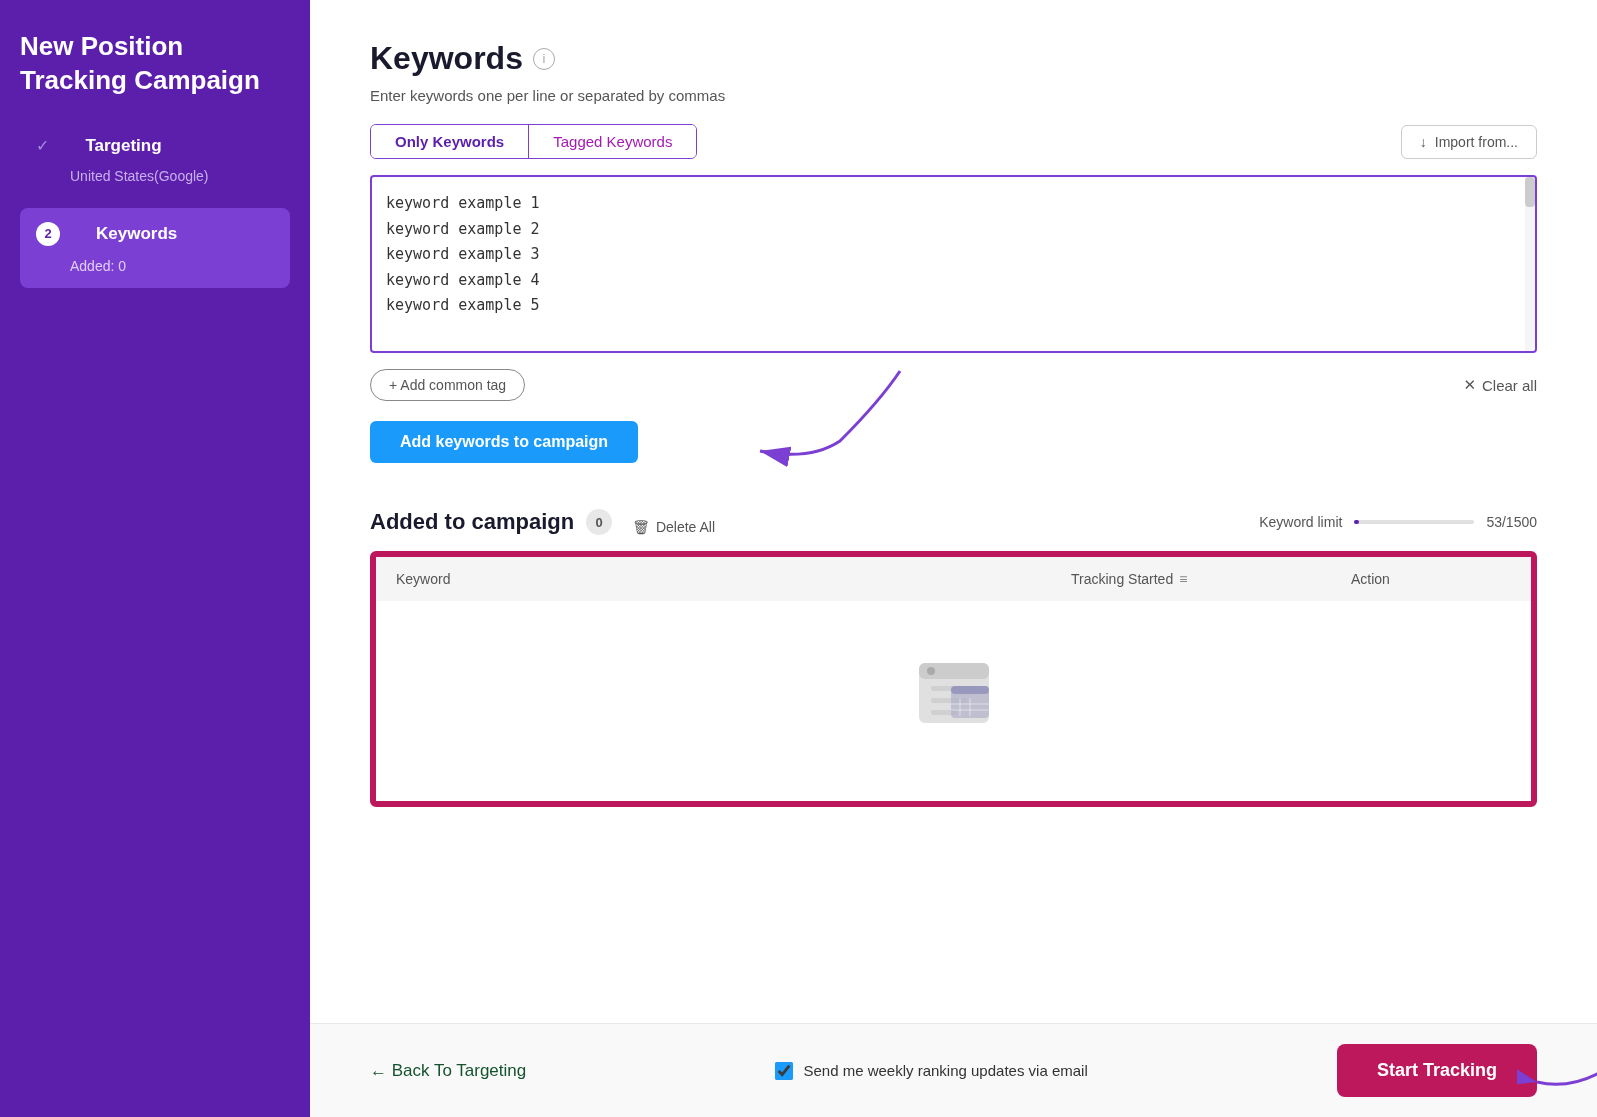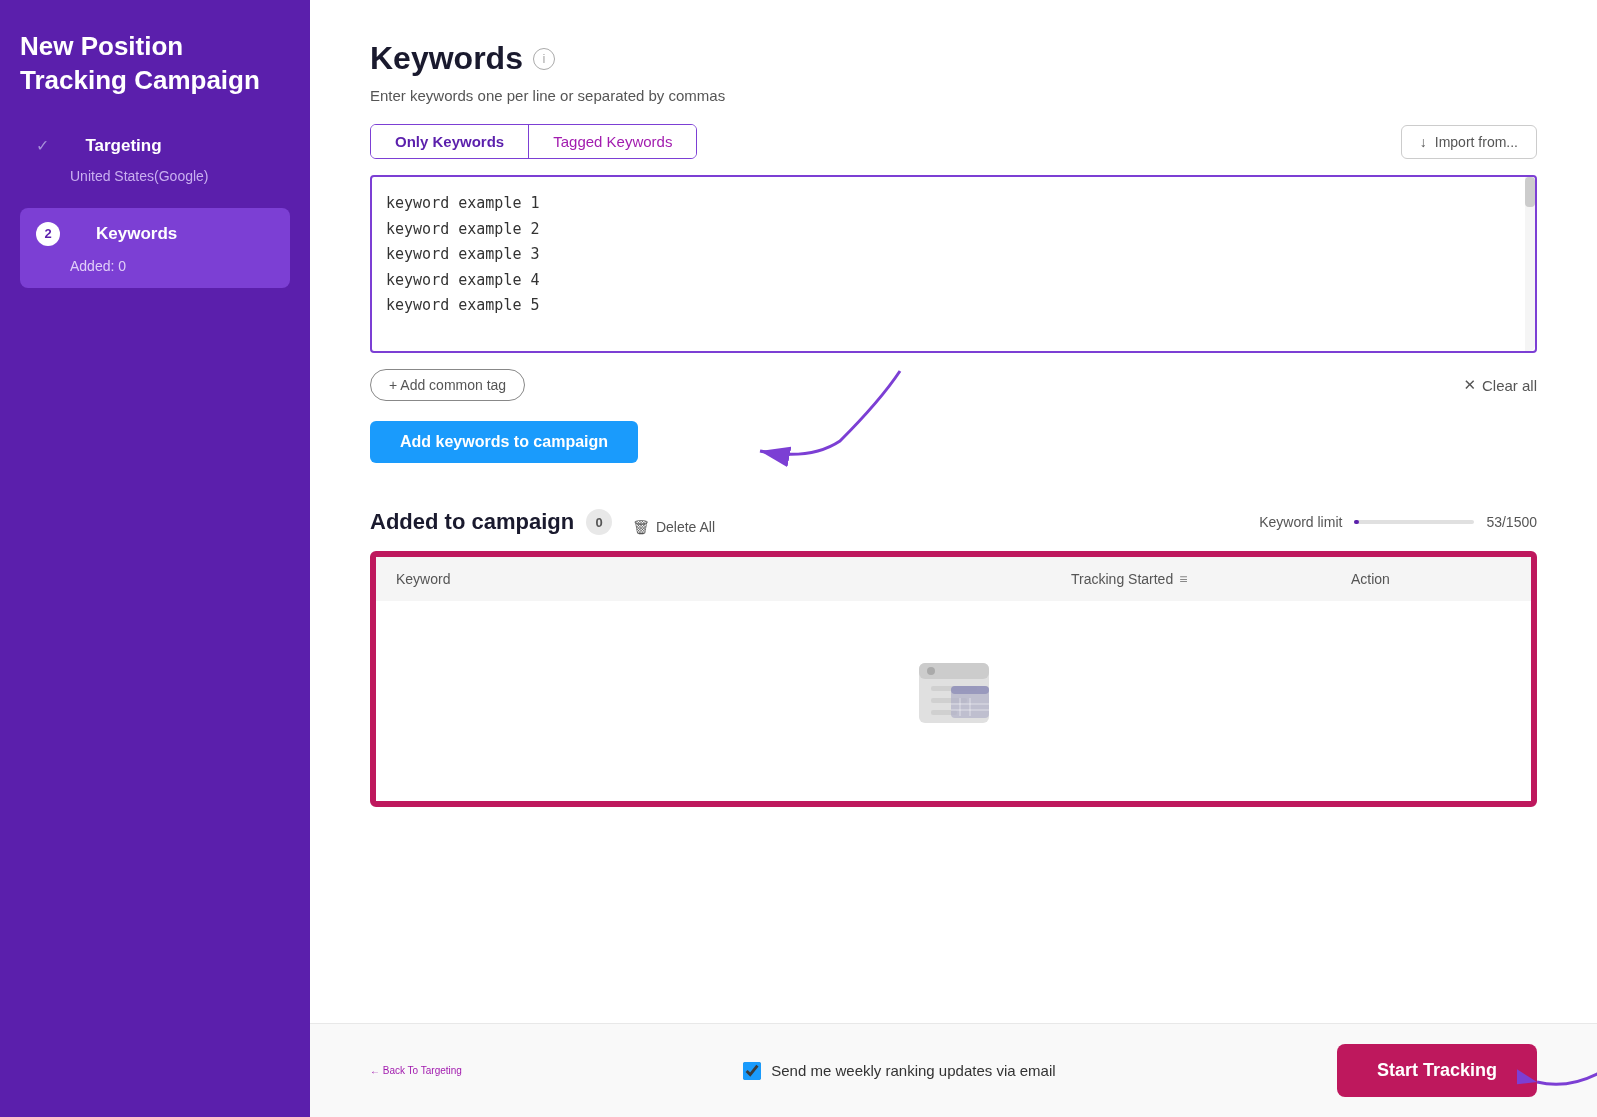--- a/index.html
+++ b/index.html
@@ -357,22 +357,22 @@
       color: #333;
       cursor: pointer;
     }
     .checkbox-input {
       width: 18px;
       height: 18px;
       accent-color: #1a9bfc;
       cursor: pointer;
     }
     .back-btn {
-      color: #a21caf;
-      font-size: 10px;
+      color: #14532d;
+      font-size: 17px;
       cursor: pointer;
       background: none;
       border: none;
       display: flex;
       align-items: center;
       gap: 6px;
       font-weight: 500;
     }
     .start-tracking-btn {
       background: #be185d;

